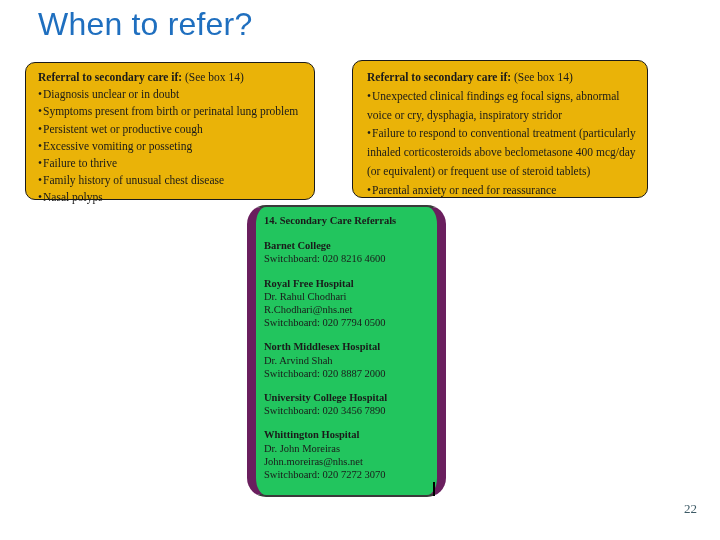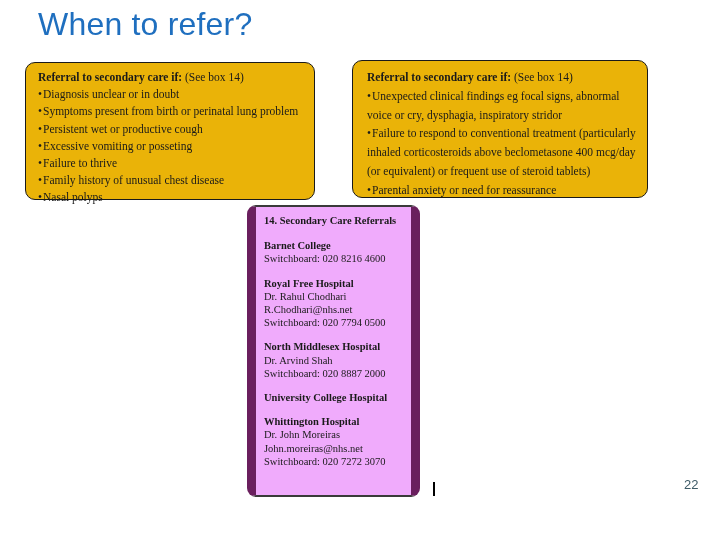--- a/index.html
+++ b/index.html
@@ -40,41 +40,41 @@
   .box-left .box-header, .box-left .bullet-item { line-height: 17.2px; }
   .box-right {
     left: 352px; top: 60px; width: 296px; height: 138px;
     padding: 7px 8px 0 14px;
   }
   .box-right .box-header, .box-right .bullet-item { line-height: 18.8px; }
   .box-header b { font-weight: bold; }
   .bullet { margin-right: 1px; }
   .referrals {
     position: absolute;
-    left: 247px; top: 205px; width: 173px; height: 292px;
-    background: #f0abfc;
+    left: 247px; top: 205px; width: 199px; height: 292px;
+    background: #22c55e;
     border-left: 9px solid var(--purple);
     border-right: 9px solid var(--purple);
     border-top: 2px solid #3a3a3a;
     border-bottom: 2px solid #3a3a3a;
-    border-radius: 9px;
+    border-radius: 19px;
     padding: 7px 6px 0 8px;
     font-size: 10.5px;
     line-height: 13.2px;
   }
   .ref-title { font-weight: bold; margin-bottom: 12px; }
   .entry { margin-bottom: 11px; }
   .hname { font-weight: bold; }
   .cursor {
     position: absolute; left: 433px; top: 482px;
     width: 1.5px; height: 14px; background: #000;
   }
   .page-number {
-    position: absolute; left: 684px; top: 477px;
-    font-family: Liberation Sans, sans-serif;
+    position: absolute; left: 684px; top: 501px;
+    font-family: Liberation Serif, serif;
     font-size: 13px;
     color: var(--page-num);
   }
 </style>
 </head>
 <body>
 
 <div>
 
   <h1 class="title">When to refer?</h1>
@@ -118,20 +118,21 @@
           <div>R.Chodhari@nhs.net</div>
           <div>Switchboard: 020 7794 0500</div>
         </div>
         <div class="entry">
           <div class="hname">North Middlesex Hospital</div>
           <div>Dr. Arvind Shah</div>
           <div>Switchboard: 020 8887 2000</div>
         </div>
         <div class="entry">
           <div class="hname">University College Hospital</div>
+          <div>Switchboard: 020 3456 7890</div>
         </div>
         <div class="entry">
           <div class="hname">Whittington Hospital</div>
           <div>Dr. John Moreiras</div>
           <div>John.moreiras@nhs.net</div>
           <div>Switchboard: 020 7272 3070</div>
         </div>
       </div>
   </div>
 

